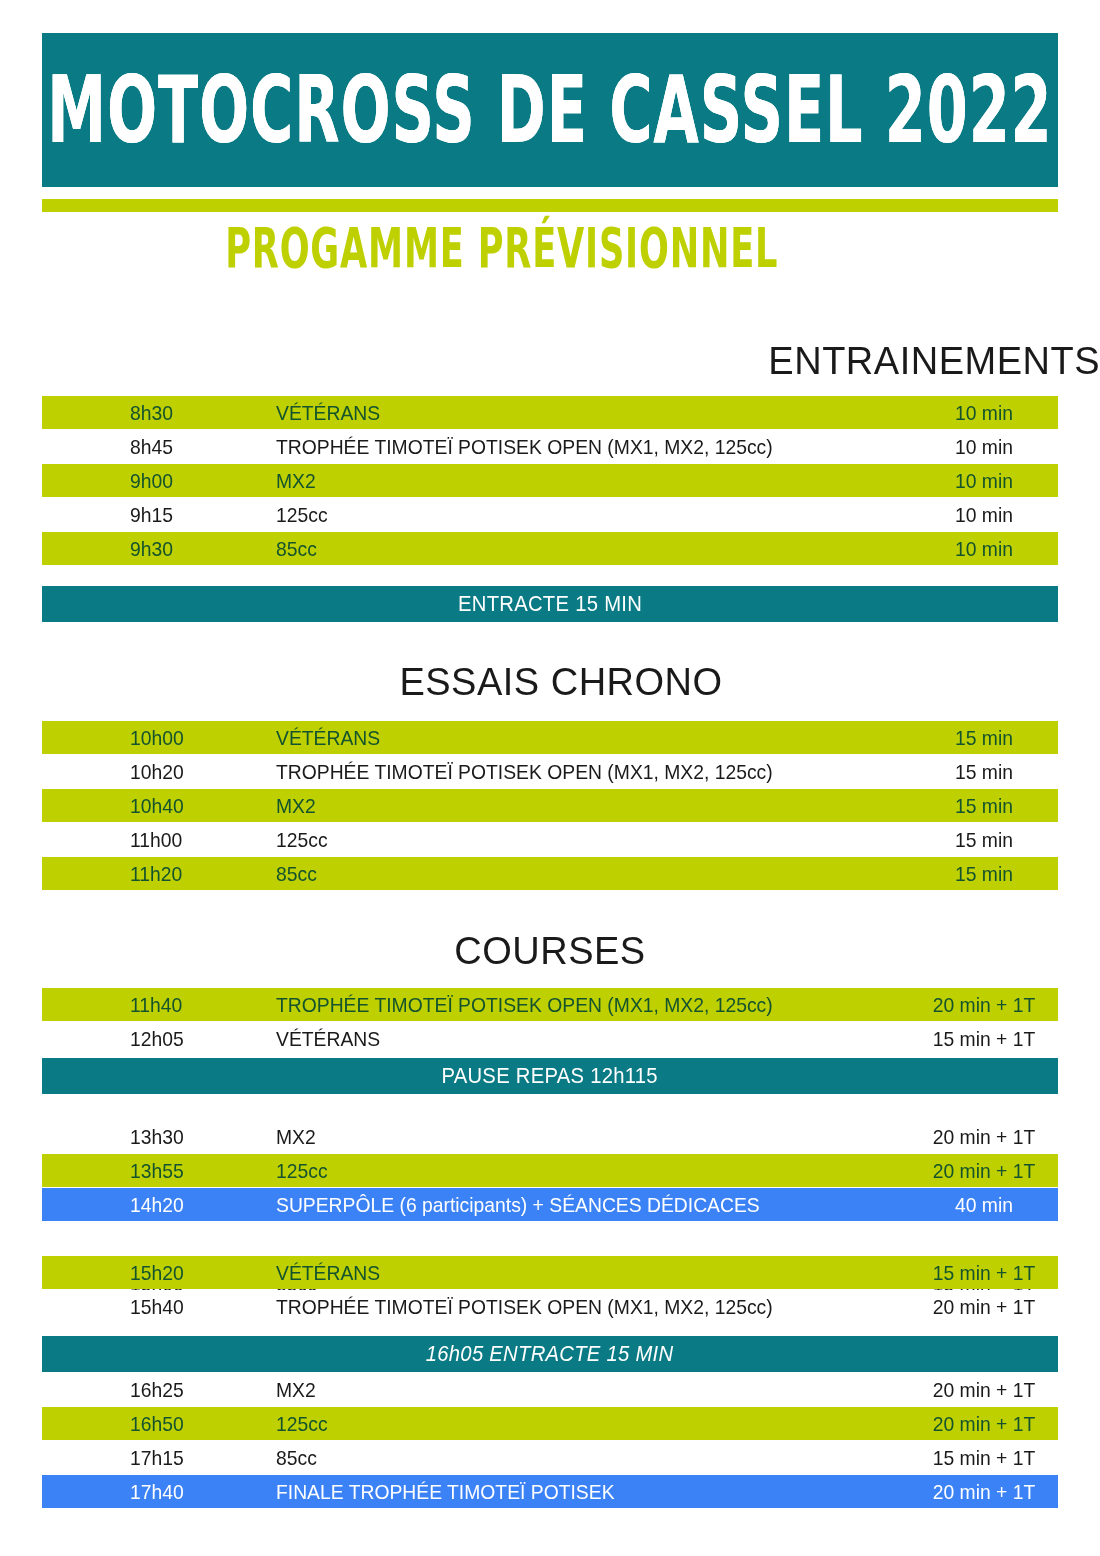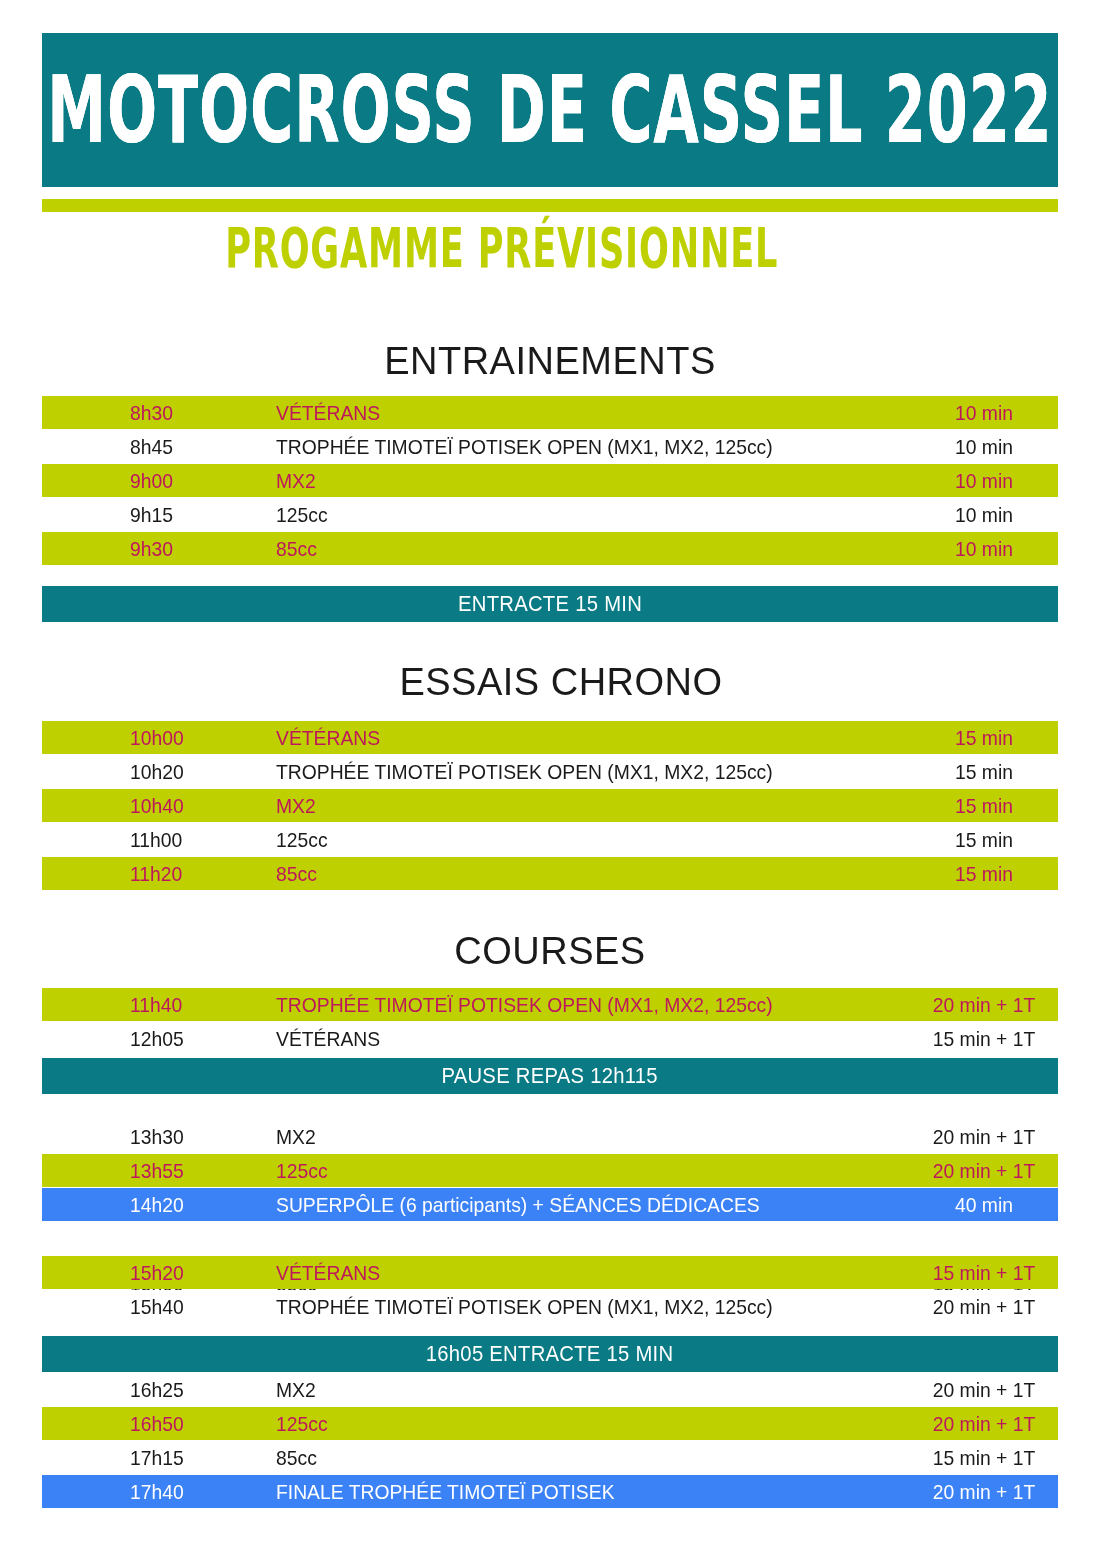--- a/index.html
+++ b/index.html
@@ -124,21 +124,21 @@
     width: 660px;
   }
   .row .dur {
     left: 852px;
     width: 180px;
     text-align: center;
     transform: scaleX(0.92);
     transform-origin: center center;
   }
 
-  .row.green  { background: #bed000; color: #be185d; }
+  .row.green  { background: #bed000; color: #14532d; }
   .row.white  { background: #ffffff; color: #1a1a1a; }
   .row.orange { background: #3b82f6; color: #ffffff; }
 
   
   .band {
     position: absolute;
     left: 42px;
     width: 1016px;
     height: 36px;
     background: #0a7b85;
@@ -164,21 +164,21 @@
   <div class="header-bar">
     <div class="header-title">MOTOCROSS DE CASSEL 2022</div>
   </div>
 
   <div class="green-divider"></div>
 
   <div class="subtitle">
     <span>PROGAMME PRÉVISIONNEL</span>
   </div>
 
-  <div class="section-heading" style="top:342px;">ENTRAINEMENTS</div>
+  <div class="section-heading" style="top:342px;text-align:right;">ENTRAINEMENTS</div>
 
   <div class="row green" style="top:396px;">
     <div class="time">8h30</div>
     <div class="label">VÉTÉRANS</div>
     <div class="dur">10 min</div>
   </div>
   <div class="row white" style="top:430px;">
     <div class="time">8h45</div>
     <div class="label">TROPHÉE TIMOTEÏ POTISEK OPEN (MX1, MX2, 125cc)</div>
     <div class="dur">10 min</div>
@@ -272,21 +272,21 @@
     <div class="time">15h20</div>
     <div class="label">VÉTÉRANS</div>
     <div class="dur">15 min + 1T</div>
   </div>
   <div class="row white" style="top:1290px;">
     <div class="time">15h40</div>
     <div class="label">TROPHÉE TIMOTEÏ POTISEK OPEN (MX1, MX2, 125cc)</div>
     <div class="dur">20 min + 1T</div>
   </div>
 
-  <div class="band" style="top:1336px;">
+  <div class="band" style="top:1336px;font-style:italic;">
     <span>16h05 ENTRACTE 15 MIN</span>
   </div>
 
   <div class="row white" style="top:1373px;">
     <div class="time">16h25</div>
     <div class="label">MX2</div>
     <div class="dur">20 min + 1T</div>
   </div>
   <div class="row green" style="top:1407px;">
     <div class="time">16h50</div>

